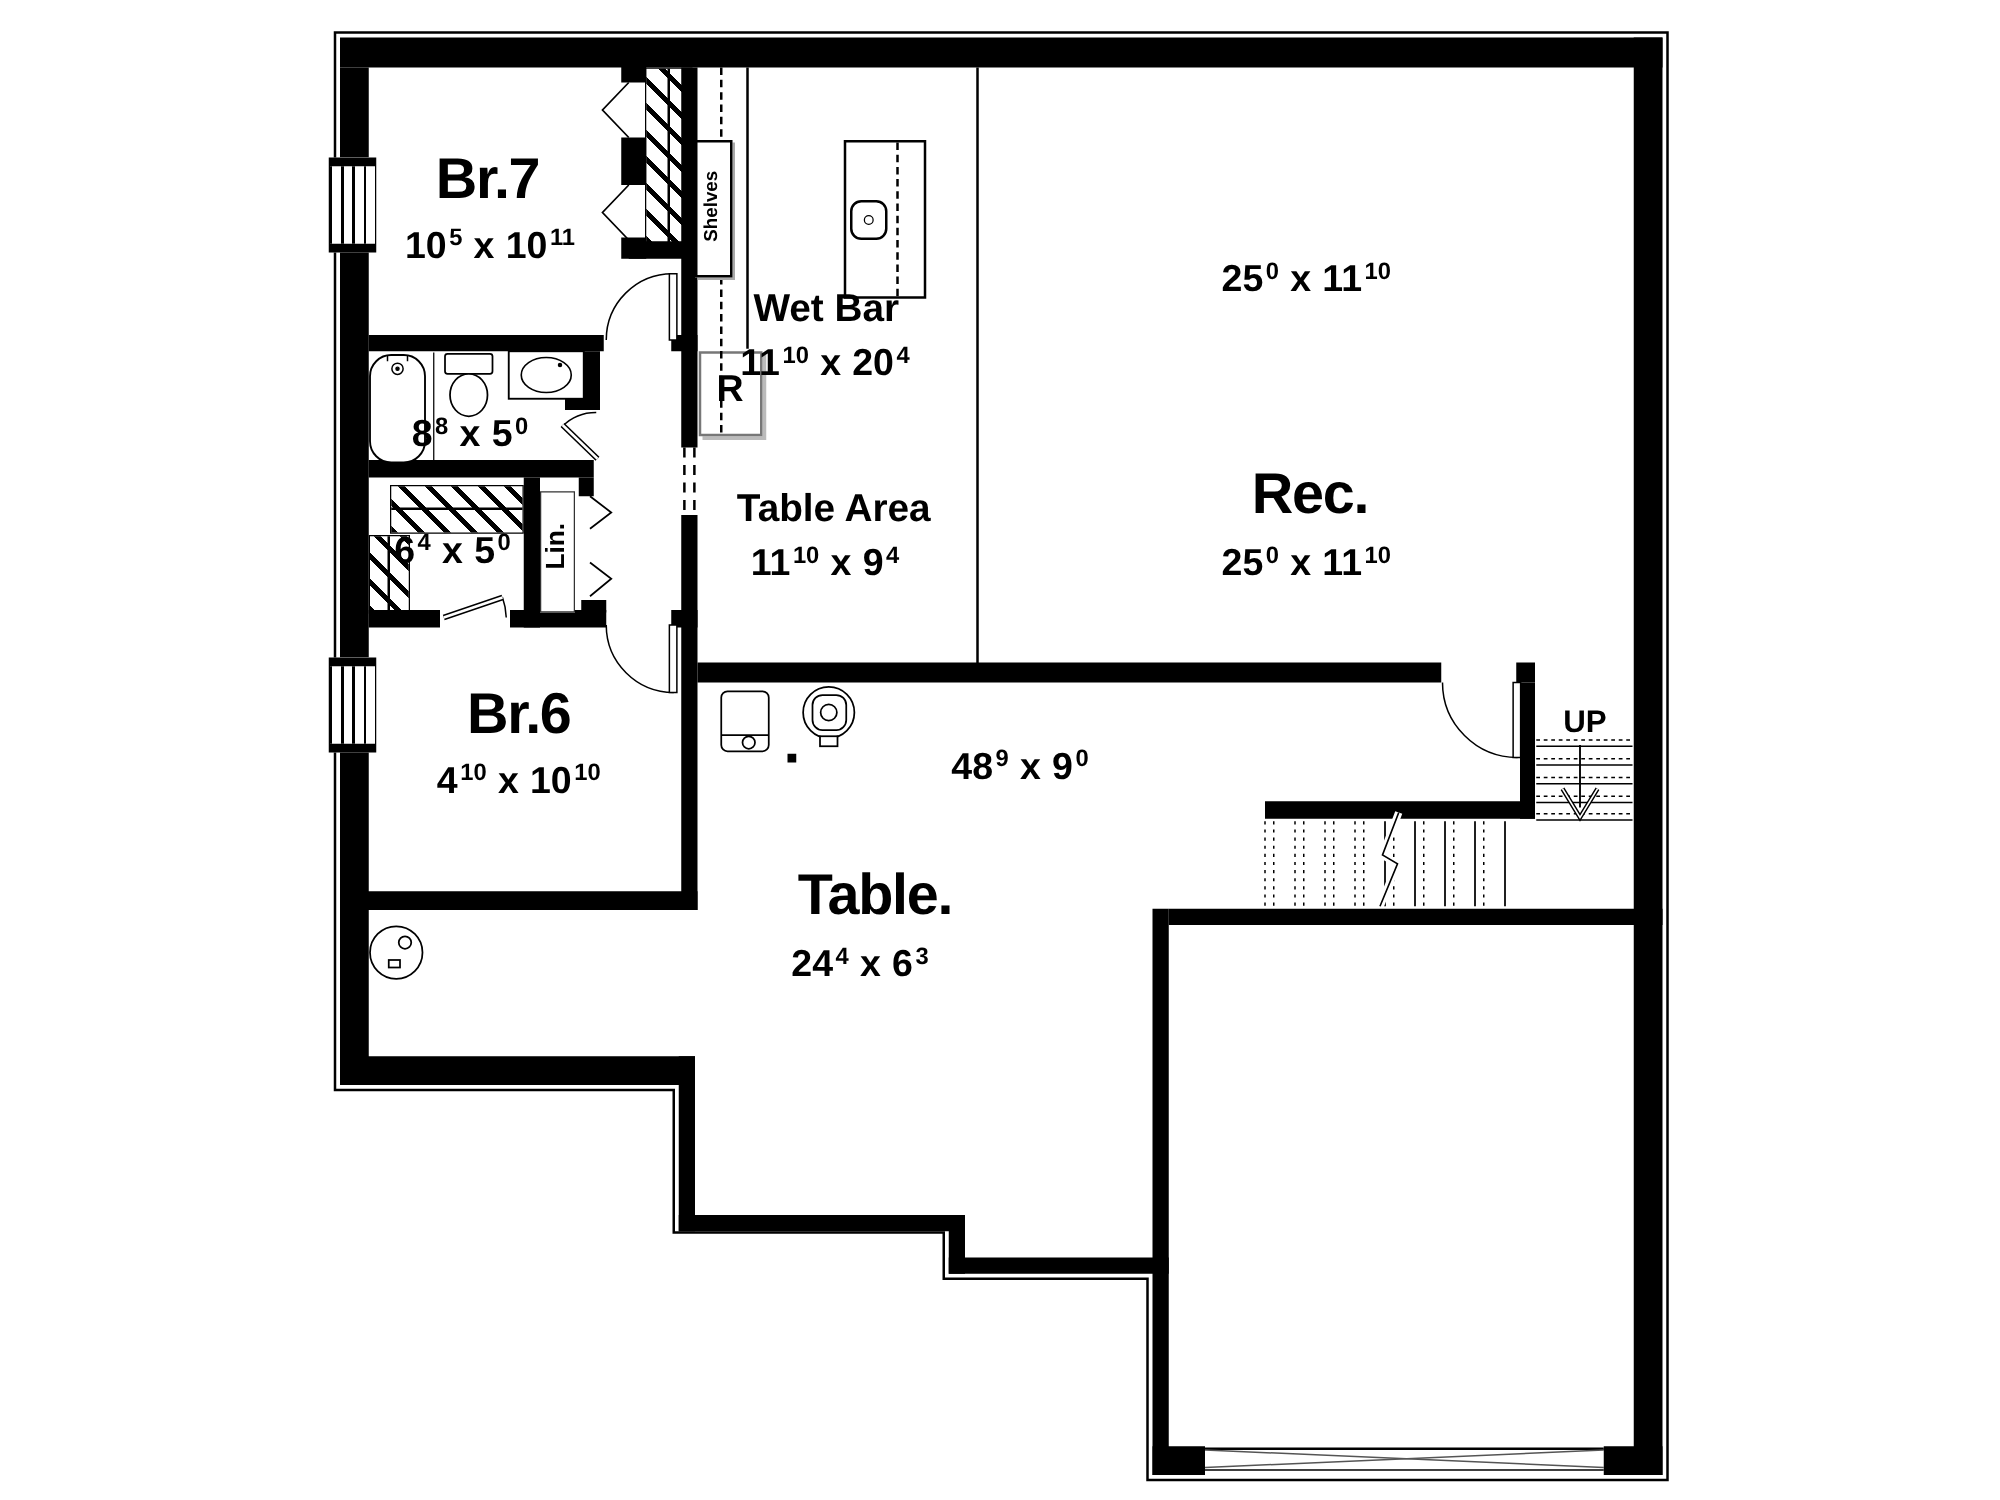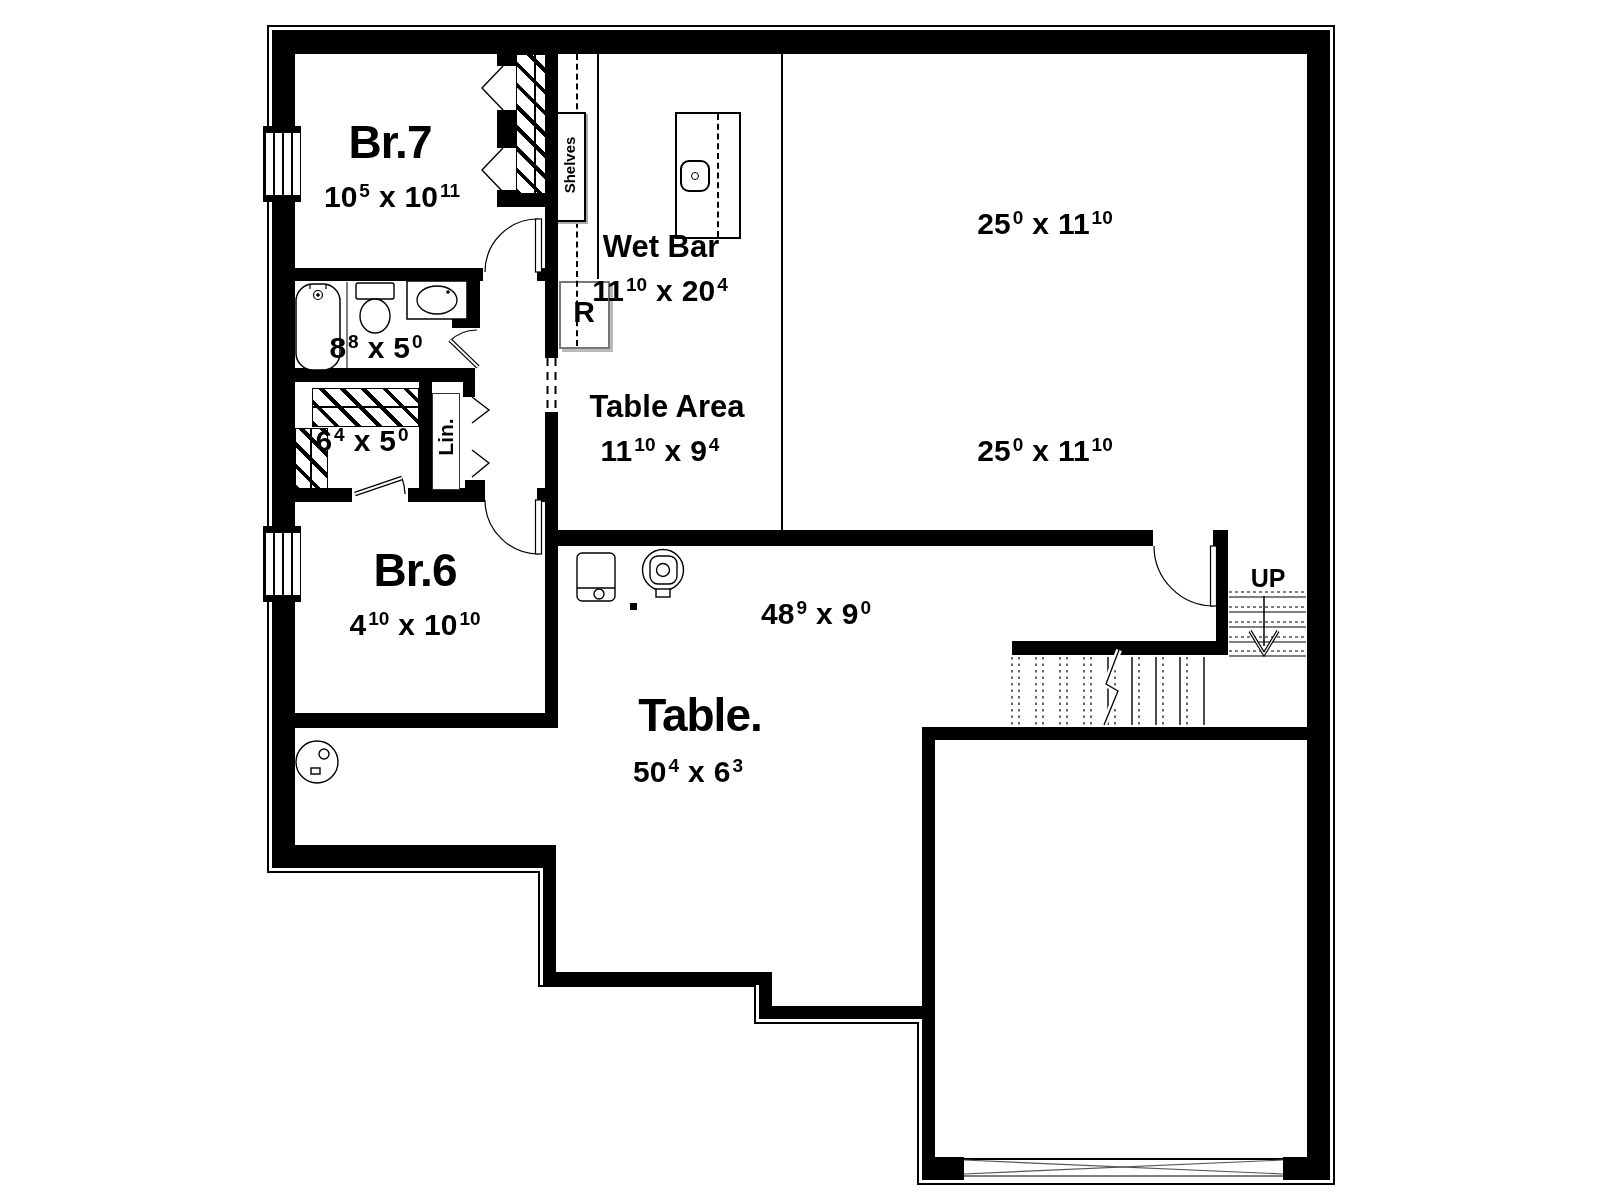--- a/index.html
+++ b/index.html
@@ -260,28 +260,29 @@
 
   <div class="lbl mid" style="left:667px;top:406px">Table Area</div>
   <div class="lbl dim" style="left:660px;top:451px">
     <span>11</span><sup>10</sup><span class="sep">x</span><span>9</span><sup>4</sup>
   </div>
 
   <div class="lbl dim" style="left:1045px;top:224px">
     <span>25</span><sup>0</sup><span class="sep">x</span><span>11</span><sup>10</sup>
   </div>
 
+  <div class="lbl big" style="left:1048px;top:394px">Rec.</div>
   <div class="lbl dim" style="left:1045px;top:451px">
     <span>25</span><sup>0</sup><span class="sep">x</span><span>11</span><sup>10</sup>
   </div>
 
   <div class="lbl dim" style="left:816px;top:614px">
     <span>48</span><sup>9</sup><span class="sep">x</span><span>9</span><sup>0</sup>
   </div>
 
   <div class="lbl big" style="left:700px;top:715px">Table.</div>
   <div class="lbl dim" style="left:688px;top:772px">
-    <span>50</span><sup>4</sup><span class="sep">x</span><span>6</span><sup>3</sup>
+    <span>24</span><sup>4</sup><span class="sep">x</span><span>6</span><sup>3</sup>
   </div>
 
   <div class="lbl" style="left:1268px;top:578px;font-size:25px">UP</div>
 
 </div>
 
 </body></html>

